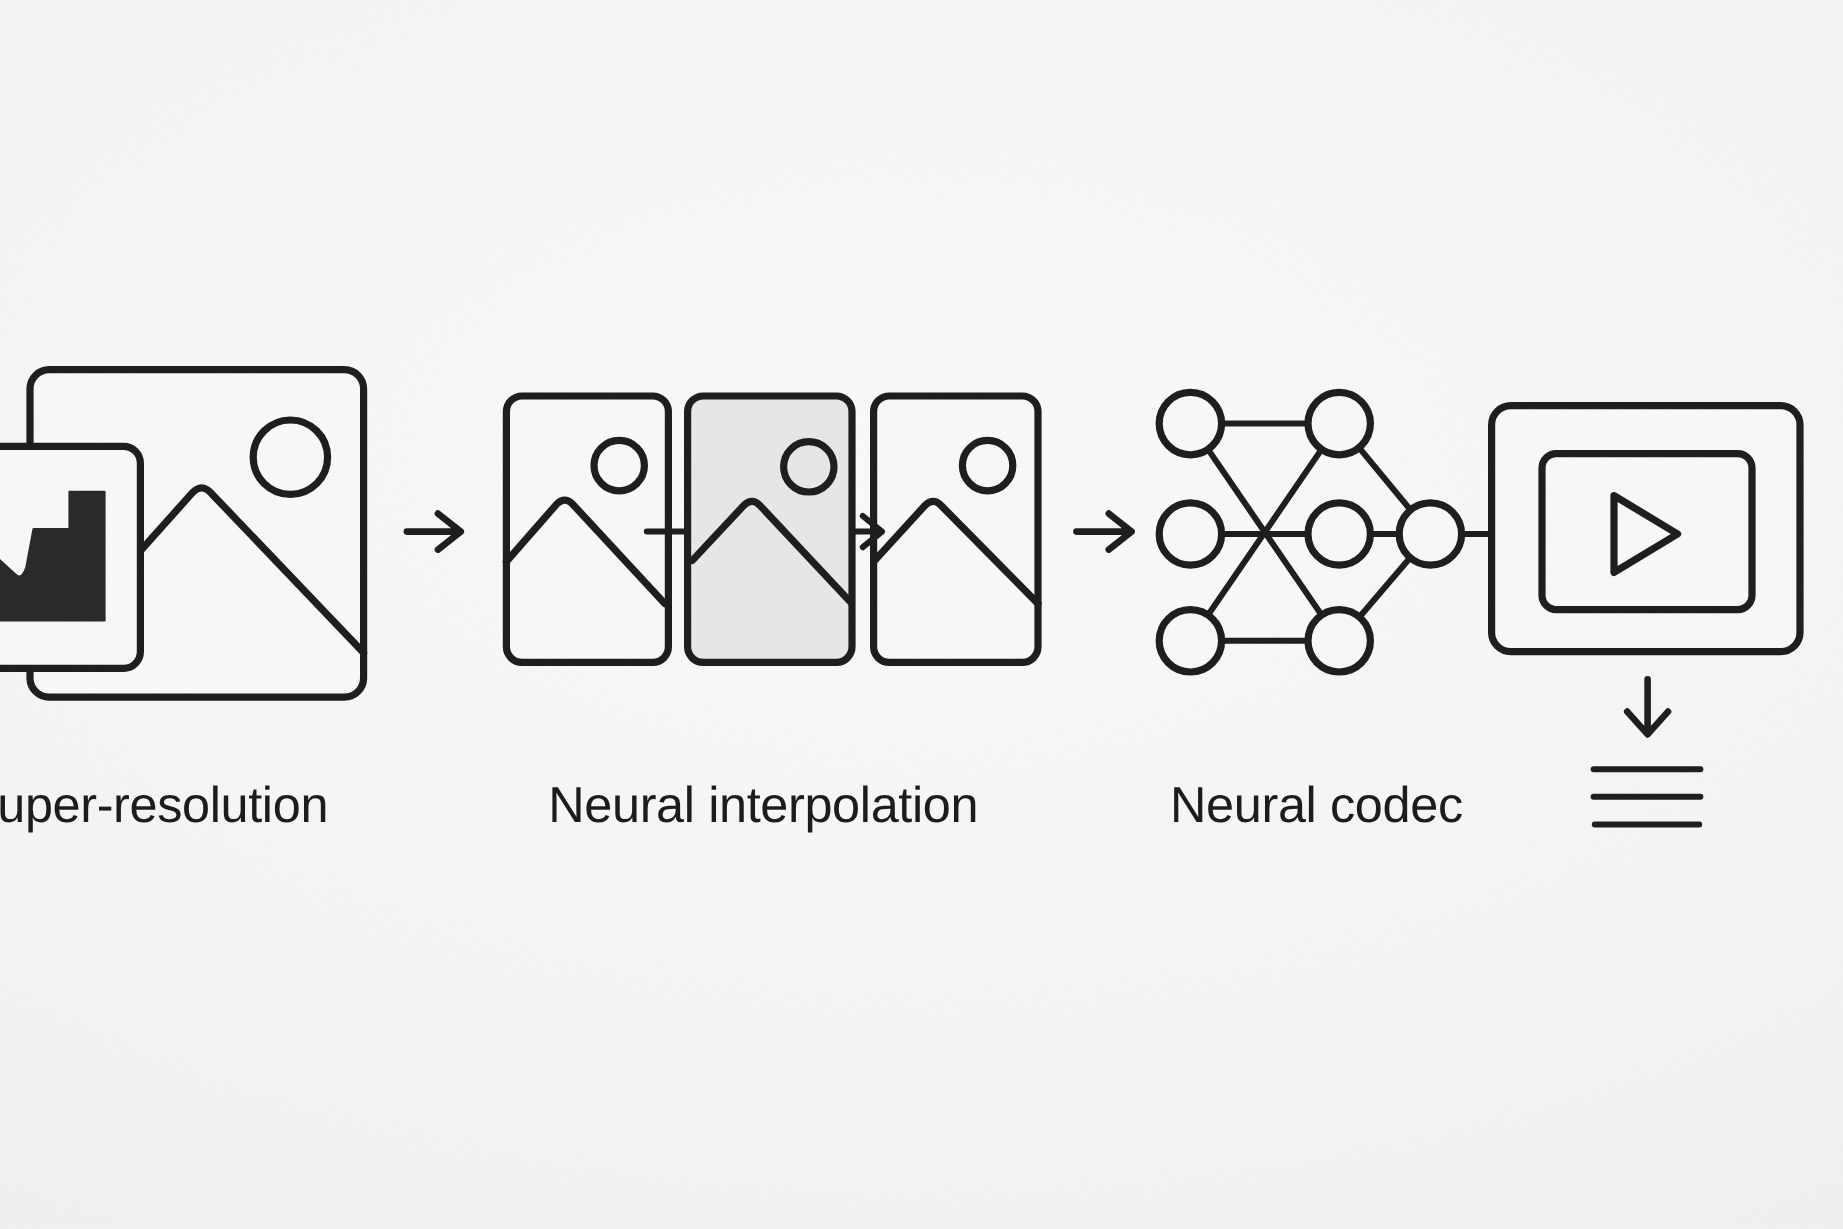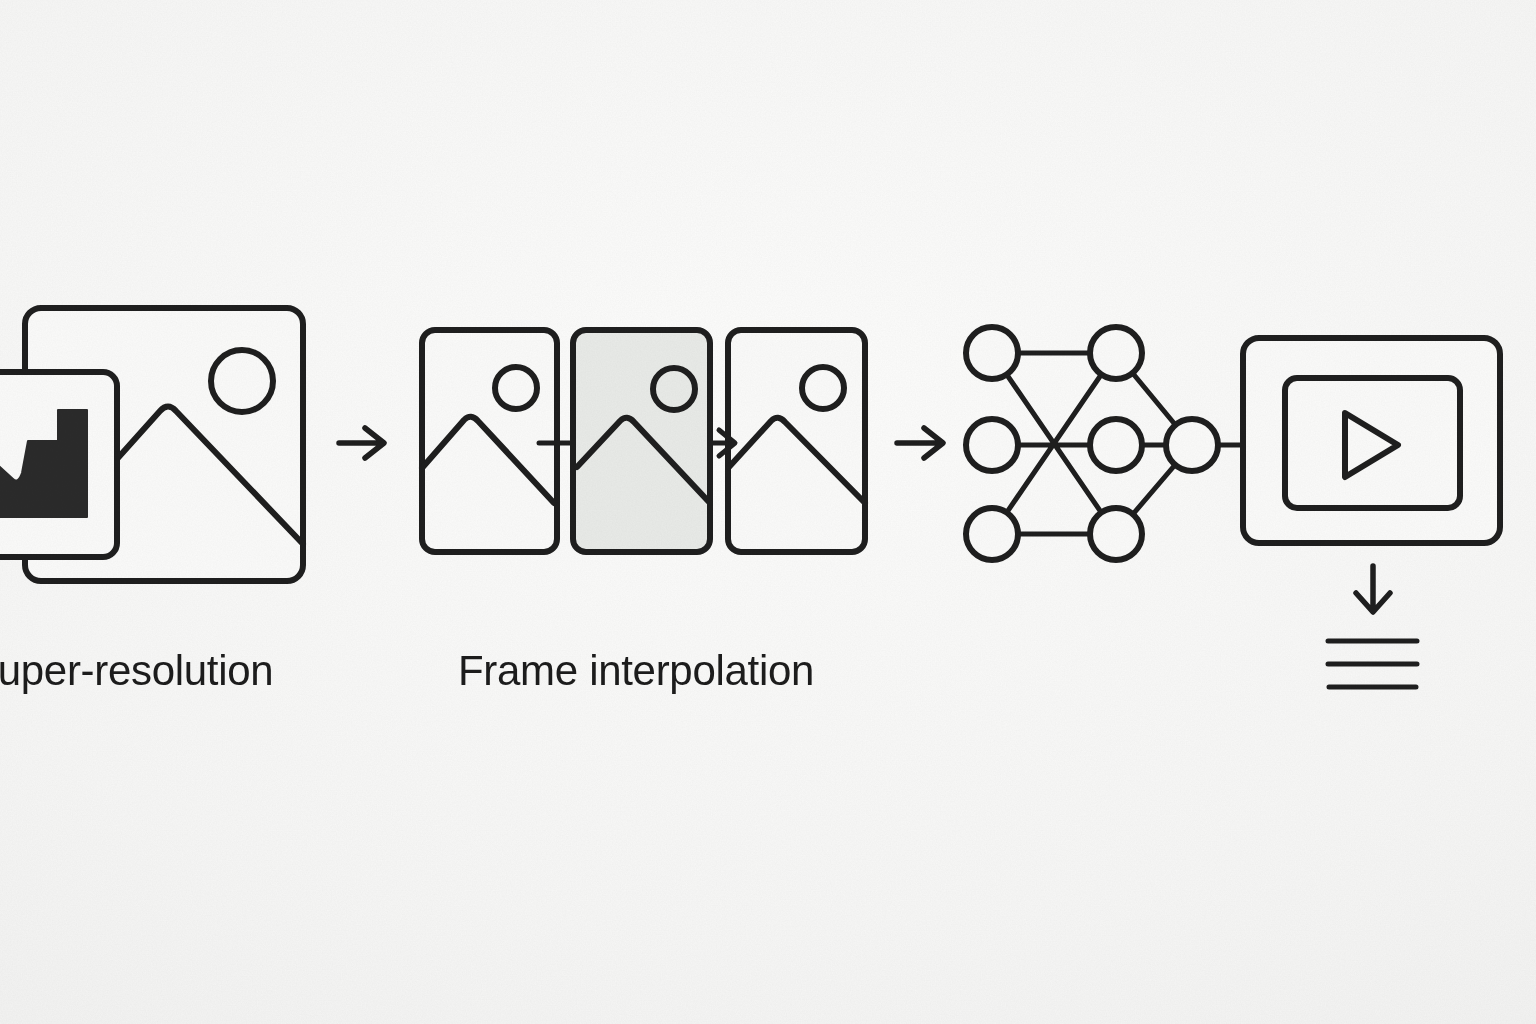--- a/index.html
+++ b/index.html
@@ -100,16 +100,17 @@
 
     <filter id="grain">
       <feTurbulence type="fractalNoise" baseFrequency="0.8" numOctaves="2" stitchTiles="stitch"></feTurbulence>
       <feColorMatrix type="matrix" values="0 0 0 0 0  0 0 0 0 0  0 0 0 0 0  0 0 0 0.035 0"></feColorMatrix>
     </filter>
     <rect x="0" y="0" width="1536" height="1024" filter="url(#grain)"></rect>
   </svg>
 
   <div class="stage-label" style="left:-30px; top:649px;">Super-resolution</div>
 
-  <div class="stage-label centered" style="left:636px; top:649px;">Frame interpolation</div>
+  <div class="stage-label centered" style="left:636px; top:649px;">Neural interpolation</div>
 
+  <div class="stage-label centered" style="left:1097px; top:649px;">Neural codec</div>
 
 </div>
 
 </body></html>

